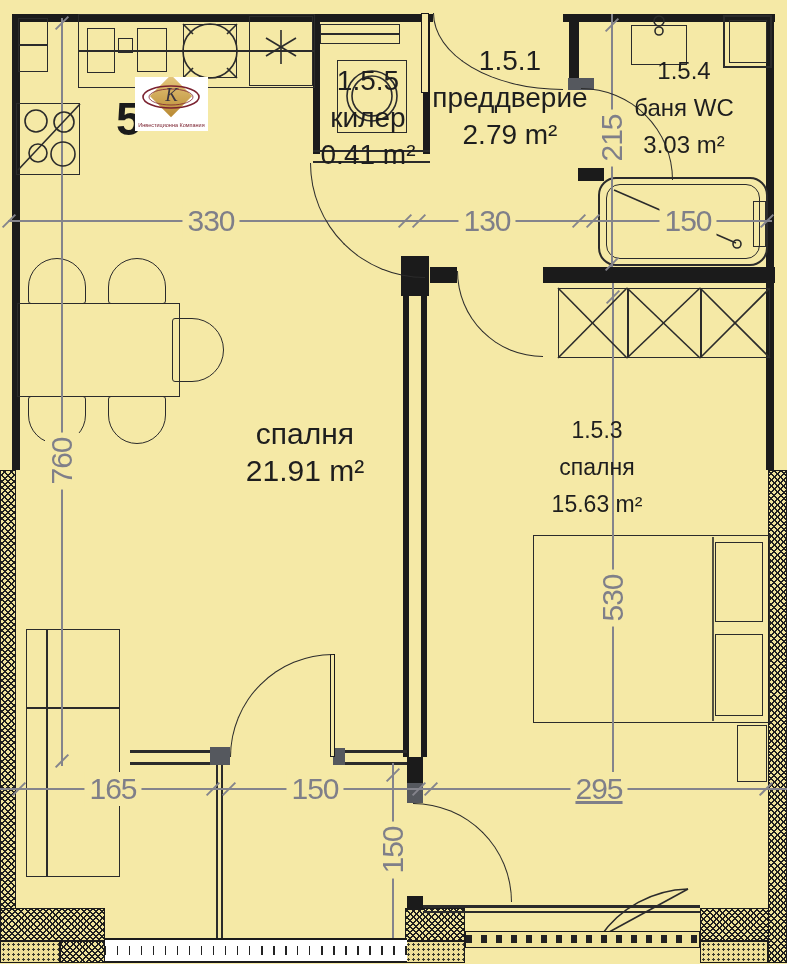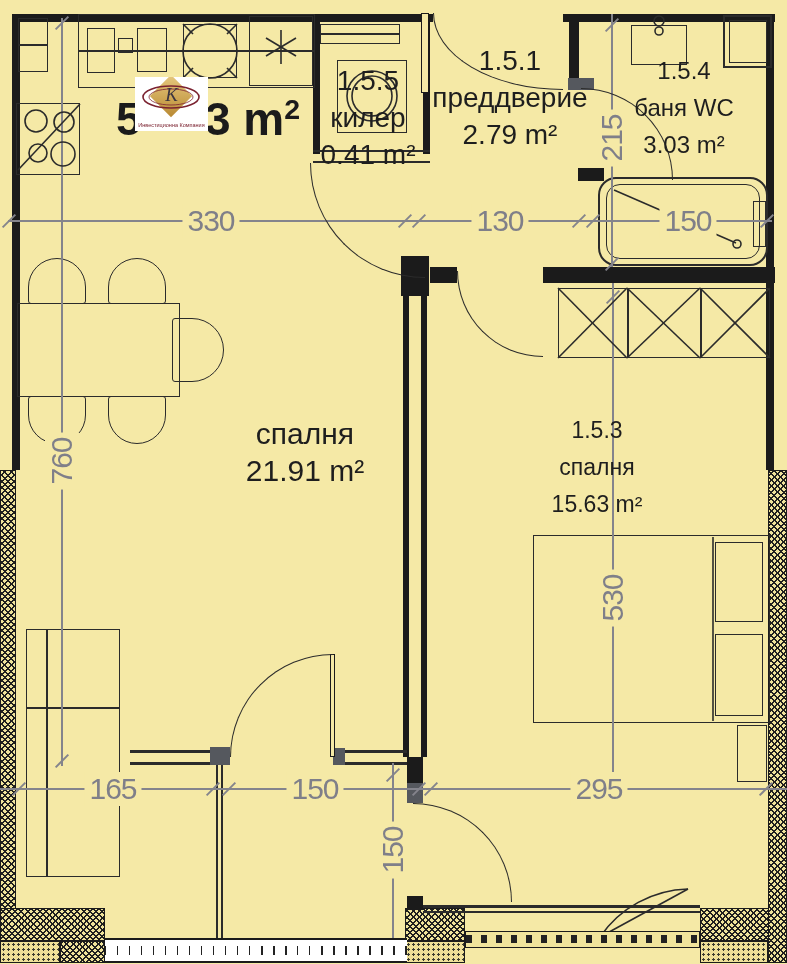--- a/index.html
+++ b/index.html
@@ -203,29 +203,29 @@
   <div class="tick" style="left:430px;top:780px;"></div>
   <div class="tick" style="left:765px;top:780px;"></div>
   <div class="tick" style="left:611px;top:16px;"></div>
   <div class="tick" style="left:611px;top:255px;"></div>
   <div class="tick" style="left:612px;top:288px;"></div>
   <div class="tick" style="left:612px;top:775px;"></div>
   <div class="tick" style="left:392px;top:766px;"></div>
   <div class="tick" style="left:392px;top:944px;"></div>
 
   <div class="dimlab" style="left:211px;top:221px;">330</div>
-  <div class="dimlab" style="left:500px;top:221px;">130</div>
+  <div class="dimlab" style="left:487px;top:221px;">130</div>
   <div class="dimlab" style="left:688px;top:221px;">150</div>
   <div class="dim lab"></div>
   <div class="dimlab rot" style="left:612px;top:138px;">215</div>
   <div class="dimlab rot" style="left:62px;top:461px;">760</div>
   <div class="dimlab rot" style="left:613px;top:598px;">530</div>
   <div class="dimlab" style="left:113px;top:789px;">165</div>
   <div class="dimlab" style="left:315px;top:789px;">150</div>
-  <div class="dimlab" style="left:599px;top:789px;">295</div>
+  <div class="dimlab" style="left:599px;top:789px;text-decoration:underline;">295</div>
   <div class="dimlab rot" style="left:393px;top:850px;">150</div>
 
   <div class="roomlab" style="left:510px;top:42px;font-size:28px;">
     <div>1.5.1</div>
     <div>преддверие</div>
     <div>2.79 m²</div>
   </div>
   <div class="roomlab" style="left:684px;top:52px;font-size:24px;">
     <div>1.5.4</div>
     <div>баня WC</div>
@@ -241,23 +241,20 @@
     <div>21.91 m²</div>
   </div>
   <div class="roomlab" style="left:597px;top:412px;font-size:23px;">
     <div>1.5.3</div>
     <div>спалня</div>
     <div>15.63 m²</div>
   </div>
 
   <div class="bigarea" style="left:116px;top:92px;">
     <span>5</span>
-  </div>
-  <div class="bigarea" style="left:205px;top:92px;">
-    <span>3 m</span><span class="sup">2</span>
   </div>
 
   <div id="logo">
     <div style="position:relative;width:73px;height:44px;">
       <div style="position:absolute;left:21px;top:4px;width:30px;height:30px;transform:rotate(45deg);
                   background:linear-gradient(135deg,#E6C87E,#B98A33);"></div>
       <svg width="73" height="44" style="position:absolute;left:0;top:0;">
         <ellipse cx="36" cy="20" rx="28" ry="11" fill="none" stroke="#7B2230" stroke-width="1.6"></ellipse>
         <ellipse cx="36" cy="20" rx="22" ry="8" fill="none" stroke="#7B2230" stroke-width="0.8"></ellipse>
       </svg>

